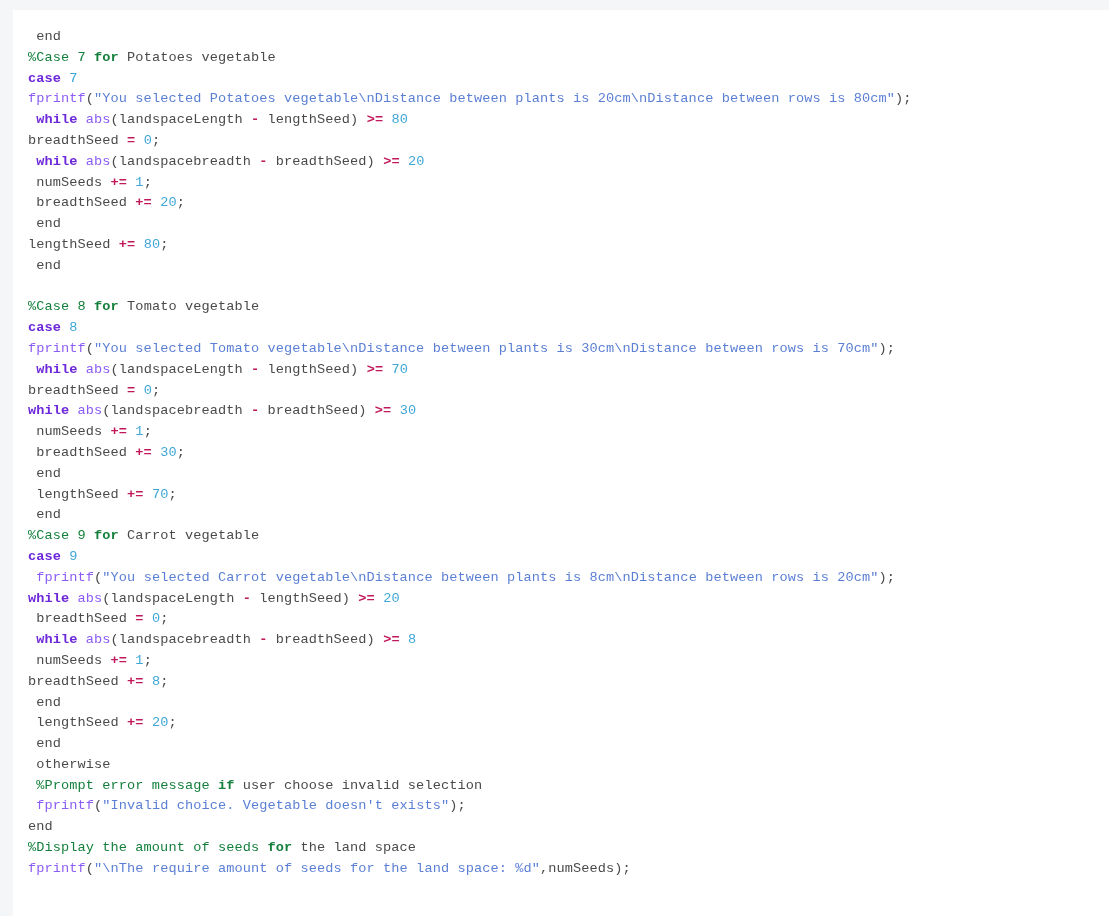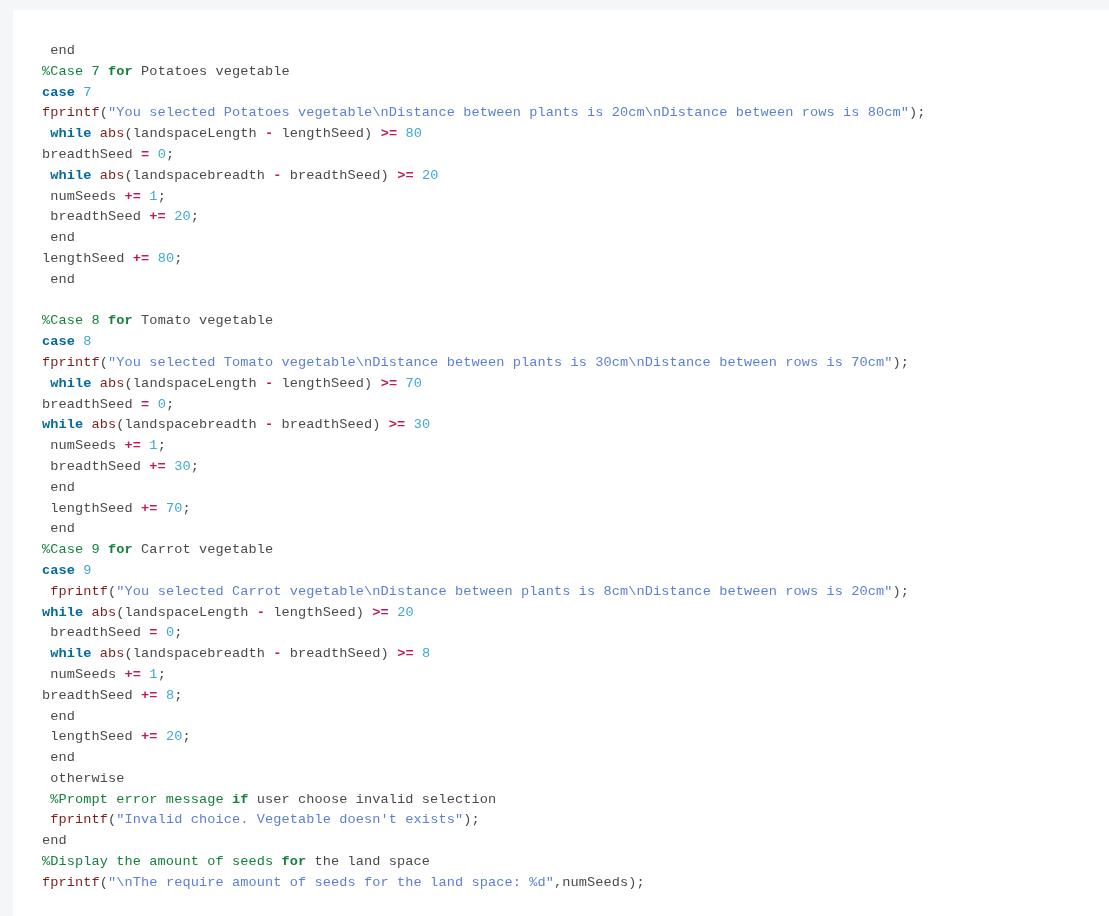--- a/index.html
+++ b/index.html
@@ -23,40 +23,40 @@
     position: absolute;
     left: 13px;
     top: 10px;
     width: 1096px;
     height: 906px;
     background: #ffffff;
     overflow: hidden;
   }
   #code-block {
     padding: 17px 0 0 15px;
-    margin: 14px;
+    margin: 0;
     font-family: "Liberation Mono", "DejaVu Sans Mono", monospace;
     font-size: 13.6px;
     line-height: 20.8px;
     white-space: pre;
     color: #333333;
     letter-spacing: 0.1px;
   }
   .ln {
     display: block;
     height: 20.8px;
     white-space: pre;
   }
   
   .tok-plain   { color: #4a4a4a; }
-  .tok-kw      { color: #0369a1; font-weight: bold; }
+  .tok-kw      { color: #6d28d9; font-weight: bold; }
   .tok-op      { color: #c2185b; font-weight: bold; }
   .tok-num     { color: #3fa7d6; }
   .tok-comment { color: #15803d; }
-  .tok-fn      { color: #7f1d1d; }
+  .tok-fn      { color: #8b5cf6; }
   .tok-str     { color: #5b7fd4; }
 </style>
 </head>
 <body>
 
 <div id="page">
   <div id="code-panel">
     <pre id="code-block"><span class="ln"><span class="tok-plain"> end</span></span><span class="ln"><span class="tok-comment">%Case </span><span class="tok-comment tok-num">7</span><span class="tok-comment"> </span><span class="tok-comment tok-kw">for</span><span class="tok-plain"> Potatoes vegetable</span></span><span class="ln"><span class="tok-kw">case</span><span class="tok-plain"> </span><span class="tok-num">7</span></span><span class="ln"><span class="tok-fn">fprintf</span><span class="tok-plain">(</span><span class="tok-str">"You selected Potatoes vegetable\nDistance between plants is 20cm\nDistance between rows is 80cm"</span><span class="tok-plain">);</span></span><span class="ln"><span class="tok-plain"> </span><span class="tok-kw">while</span><span class="tok-plain"> </span><span class="tok-fn">abs</span><span class="tok-plain">(landspaceLength </span><span class="tok-op">-</span><span class="tok-plain"> lengthSeed) </span><span class="tok-op">&gt;=</span><span class="tok-plain"> </span><span class="tok-num">80</span></span><span class="ln"><span class="tok-plain">breadthSeed </span><span class="tok-op">=</span><span class="tok-plain"> </span><span class="tok-num">0</span><span class="tok-plain">;</span></span><span class="ln"><span class="tok-plain"> </span><span class="tok-kw">while</span><span class="tok-plain"> </span><span class="tok-fn">abs</span><span class="tok-plain">(landspacebreadth </span><span class="tok-op">-</span><span class="tok-plain"> breadthSeed) </span><span class="tok-op">&gt;=</span><span class="tok-plain"> </span><span class="tok-num">20</span></span><span class="ln"><span class="tok-plain"> numSeeds </span><span class="tok-op">+=</span><span class="tok-plain"> </span><span class="tok-num">1</span><span class="tok-plain">;</span></span><span class="ln"><span class="tok-plain"> breadthSeed </span><span class="tok-op">+=</span><span class="tok-plain"> </span><span class="tok-num">20</span><span class="tok-plain">;</span></span><span class="ln"><span class="tok-plain"> end</span></span><span class="ln"><span class="tok-plain">lengthSeed </span><span class="tok-op">+=</span><span class="tok-plain"> </span><span class="tok-num">80</span><span class="tok-plain">;</span></span><span class="ln"><span class="tok-plain"> end</span></span><span class="ln">​</span><span class="ln"><span class="tok-comment">%Case </span><span class="tok-comment tok-num">8</span><span class="tok-comment"> </span><span class="tok-comment tok-kw">for</span><span class="tok-plain"> Tomato vegetable</span></span><span class="ln"><span class="tok-kw">case</span><span class="tok-plain"> </span><span class="tok-num">8</span></span><span class="ln"><span class="tok-fn">fprintf</span><span class="tok-plain">(</span><span class="tok-str">"You selected Tomato vegetable\nDistance between plants is 30cm\nDistance between rows is 70cm"</span><span class="tok-plain">);</span></span><span class="ln"><span class="tok-plain"> </span><span class="tok-kw">while</span><span class="tok-plain"> </span><span class="tok-fn">abs</span><span class="tok-plain">(landspaceLength </span><span class="tok-op">-</span><span class="tok-plain"> lengthSeed) </span><span class="tok-op">&gt;=</span><span class="tok-plain"> </span><span class="tok-num">70</span></span><span class="ln"><span class="tok-plain">breadthSeed </span><span class="tok-op">=</span><span class="tok-plain"> </span><span class="tok-num">0</span><span class="tok-plain">;</span></span><span class="ln"><span class="tok-kw">while</span><span class="tok-plain"> </span><span class="tok-fn">abs</span><span class="tok-plain">(landspacebreadth </span><span class="tok-op">-</span><span class="tok-plain"> breadthSeed) </span><span class="tok-op">&gt;=</span><span class="tok-plain"> </span><span class="tok-num">30</span></span><span class="ln"><span class="tok-plain"> numSeeds </span><span class="tok-op">+=</span><span class="tok-plain"> </span><span class="tok-num">1</span><span class="tok-plain">;</span></span><span class="ln"><span class="tok-plain"> breadthSeed </span><span class="tok-op">+=</span><span class="tok-plain"> </span><span class="tok-num">30</span><span class="tok-plain">;</span></span><span class="ln"><span class="tok-plain"> end</span></span><span class="ln"><span class="tok-plain"> lengthSeed </span><span class="tok-op">+=</span><span class="tok-plain"> </span><span class="tok-num">70</span><span class="tok-plain">;</span></span><span class="ln"><span class="tok-plain"> end</span></span><span class="ln"><span class="tok-comment">%Case </span><span class="tok-comment tok-num">9</span><span class="tok-comment"> </span><span class="tok-comment tok-kw">for</span><span class="tok-plain"> Carrot vegetable</span></span><span class="ln"><span class="tok-kw">case</span><span class="tok-plain"> </span><span class="tok-num">9</span></span><span class="ln"><span class="tok-plain"> </span><span class="tok-fn">fprintf</span><span class="tok-plain">(</span><span class="tok-str">"You selected Carrot vegetable\nDistance between plants is 8cm\nDistance between rows is 20cm"</span><span class="tok-plain">);</span></span><span class="ln"><span class="tok-kw">while</span><span class="tok-plain"> </span><span class="tok-fn">abs</span><span class="tok-plain">(landspaceLength </span><span class="tok-op">-</span><span class="tok-plain"> lengthSeed) </span><span class="tok-op">&gt;=</span><span class="tok-plain"> </span><span class="tok-num">20</span></span><span class="ln"><span class="tok-plain"> breadthSeed </span><span class="tok-op">=</span><span class="tok-plain"> </span><span class="tok-num">0</span><span class="tok-plain">;</span></span><span class="ln"><span class="tok-plain"> </span><span class="tok-kw">while</span><span class="tok-plain"> </span><span class="tok-fn">abs</span><span class="tok-plain">(landspacebreadth </span><span class="tok-op">-</span><span class="tok-plain"> breadthSeed) </span><span class="tok-op">&gt;=</span><span class="tok-plain"> </span><span class="tok-num">8</span></span><span class="ln"><span class="tok-plain"> numSeeds </span><span class="tok-op">+=</span><span class="tok-plain"> </span><span class="tok-num">1</span><span class="tok-plain">;</span></span><span class="ln"><span class="tok-plain">breadthSeed </span><span class="tok-op">+=</span><span class="tok-plain"> </span><span class="tok-num">8</span><span class="tok-plain">;</span></span><span class="ln"><span class="tok-plain"> end</span></span><span class="ln"><span class="tok-plain"> lengthSeed </span><span class="tok-op">+=</span><span class="tok-plain"> </span><span class="tok-num">20</span><span class="tok-plain">;</span></span><span class="ln"><span class="tok-plain"> end</span></span><span class="ln"><span class="tok-plain"> otherwise</span></span><span class="ln"><span class="tok-plain"> </span><span class="tok-comment">%Prompt error message </span><span class="tok-comment tok-kw">if</span><span class="tok-plain"> user choose invalid selection</span></span><span class="ln"><span class="tok-plain"> </span><span class="tok-fn">fprintf</span><span class="tok-plain">(</span><span class="tok-str">"Invalid choice. Vegetable doesn't exists"</span><span class="tok-plain">);</span></span><span class="ln"><span class="tok-plain">end</span></span><span class="ln"><span class="tok-comment">%Display the amount of seeds </span><span class="tok-comment tok-kw">for</span><span class="tok-plain"> the land space</span></span><span class="ln"><span class="tok-fn">fprintf</span><span class="tok-plain">(</span><span class="tok-str">"\nThe require amount of seeds for the land space: %d"</span><span class="tok-plain">,numSeeds);</span></span></pre>
   </div>
 </div>

